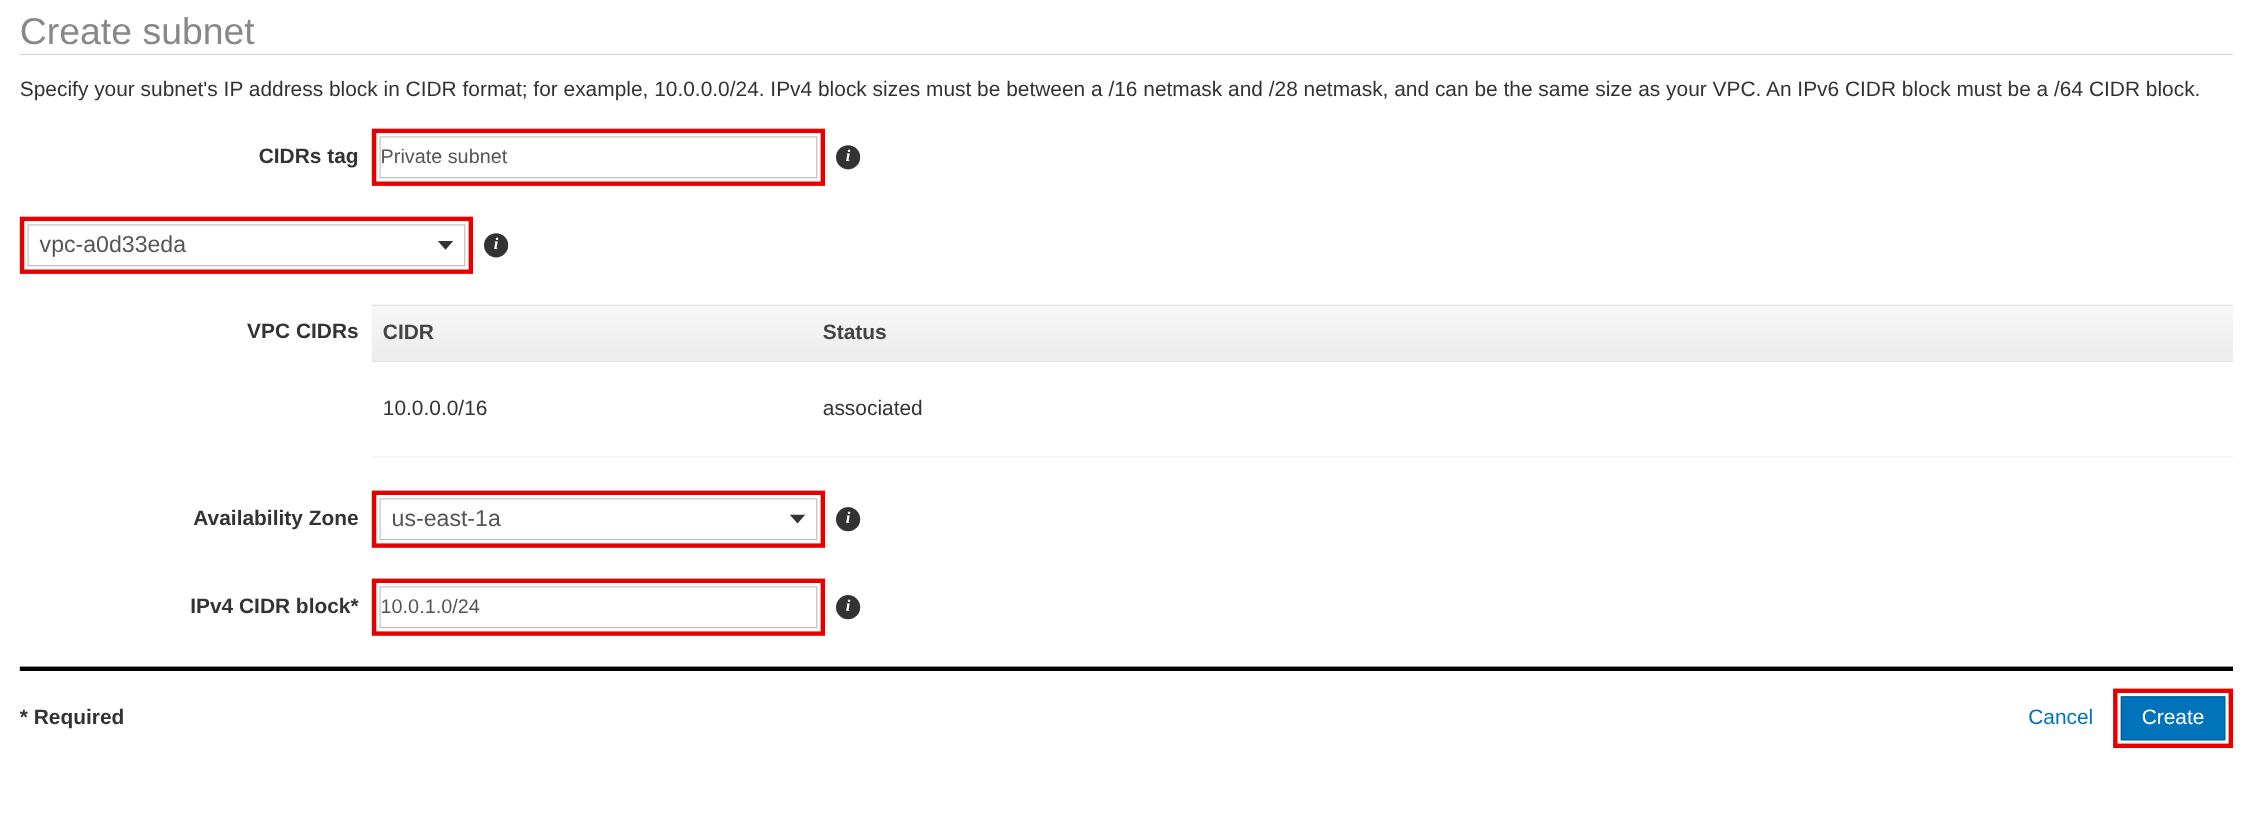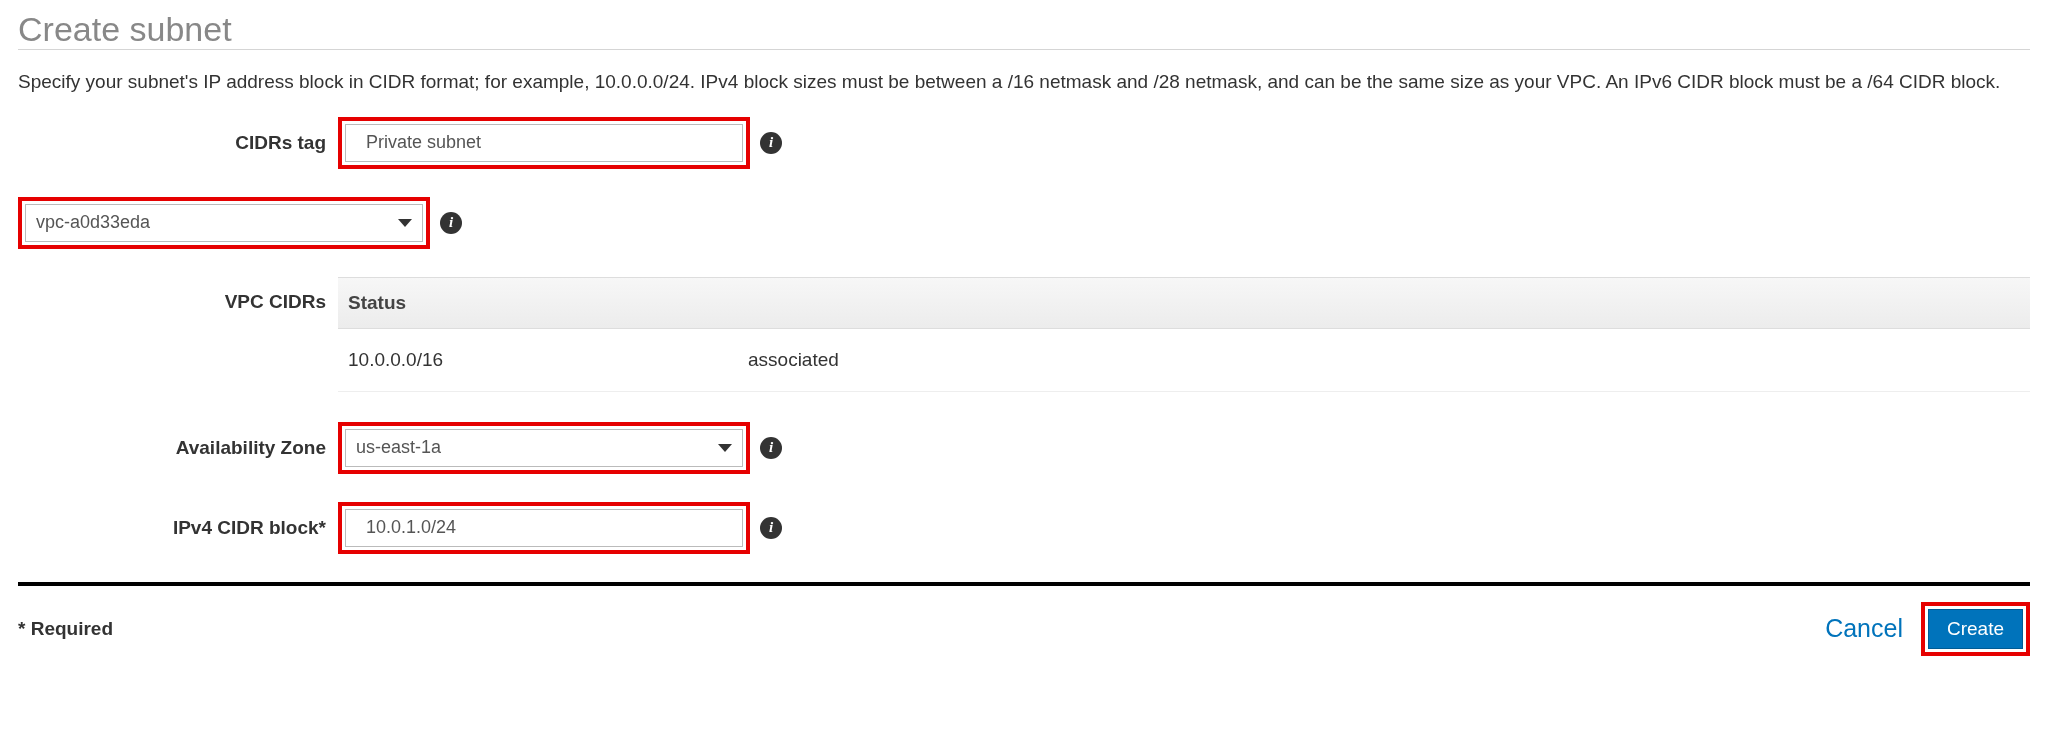--- a/index.html
+++ b/index.html
@@ -51,32 +51,32 @@
   padding: 3px;
   display: inline-block;
 }
 .input-wrap {
   display: flex;
   align-items: center;
 }
 .text-input {
   width: 398px;
   height: 38px;
-  padding: 0 20px;
+  padding: 0 0;
   font-size: 18px;
   color: #555;
   border: 1px solid #bbb;
   box-sizing: border-box;
   background: #fff;
 }
 .select-box {
   width: 398px;
   height: 38px;
   padding: 0 10px;
-  font-size: 18px;
+  font-size: 21px;
   color: #555;
   border: 1px solid #bbb;
   box-sizing: border-box;
   background: #fff;
   display: flex;
   align-items: center;
   justify-content: space-between;
   cursor: pointer;
 }
 .caret {
@@ -122,21 +122,21 @@
   padding: 14px 10px;
   font-weight: 700;
   color: #444;
   font-size: 19px;
 }
 .cidr-row {
   display: flex;
   border-bottom: 1px solid #eee;
 }
 .cidr-row > div {
-  padding: 20px 10px;
+  padding: 32px 10px;
   font-size: 19px;
   color: #333;
 }
 .col-cidr    { width: 380px; }
 .col-status  { width: 370px; }
 .col-reason  { flex: 1; }
 .status-associated { color: #1e8e3e; }
 
 .footer {
   border-top: 4px solid #000000;
@@ -145,21 +145,21 @@
   align-items: center;
   justify-content: space-between;
 }
 .required-note {
   font-weight: 700;
   font-size: 19px;
 }
 .footer-actions { display: flex; align-items: center; }
 .cancel-link {
   color: #0073bb;
-  font-size: 25px;
+  font-size: 19px;
   cursor: pointer;
   margin-right: 18px;
 }
 .create-btn {
   background: #0073bb;
   color: #fff;
   font-size: 19px;
   font-weight: 400;
   border: 1px solid #005b94;
   padding: 8px 18px;
@@ -200,20 +200,21 @@
         </div>
       </span>
       <span class="info-icon">i</span>
     </div>
   </div>
 
   <div class="cidr-section">
     <div class="form-label" style="padding-top:14px">VPC CIDRs</div>
     <div class="cidr-table">
       <div class="cidr-header">
+        <div class="col-cidr">CIDR</div>
         <div class="col-status">Status</div>
       </div>
       <div class="cidr-row">
         <div class="col-cidr">10.0.0.0/16</div>
         <div class="col-status status-associated">associated</div>
         <div class="col-reason"></div>
       </div>
     </div>
   </div>
 

